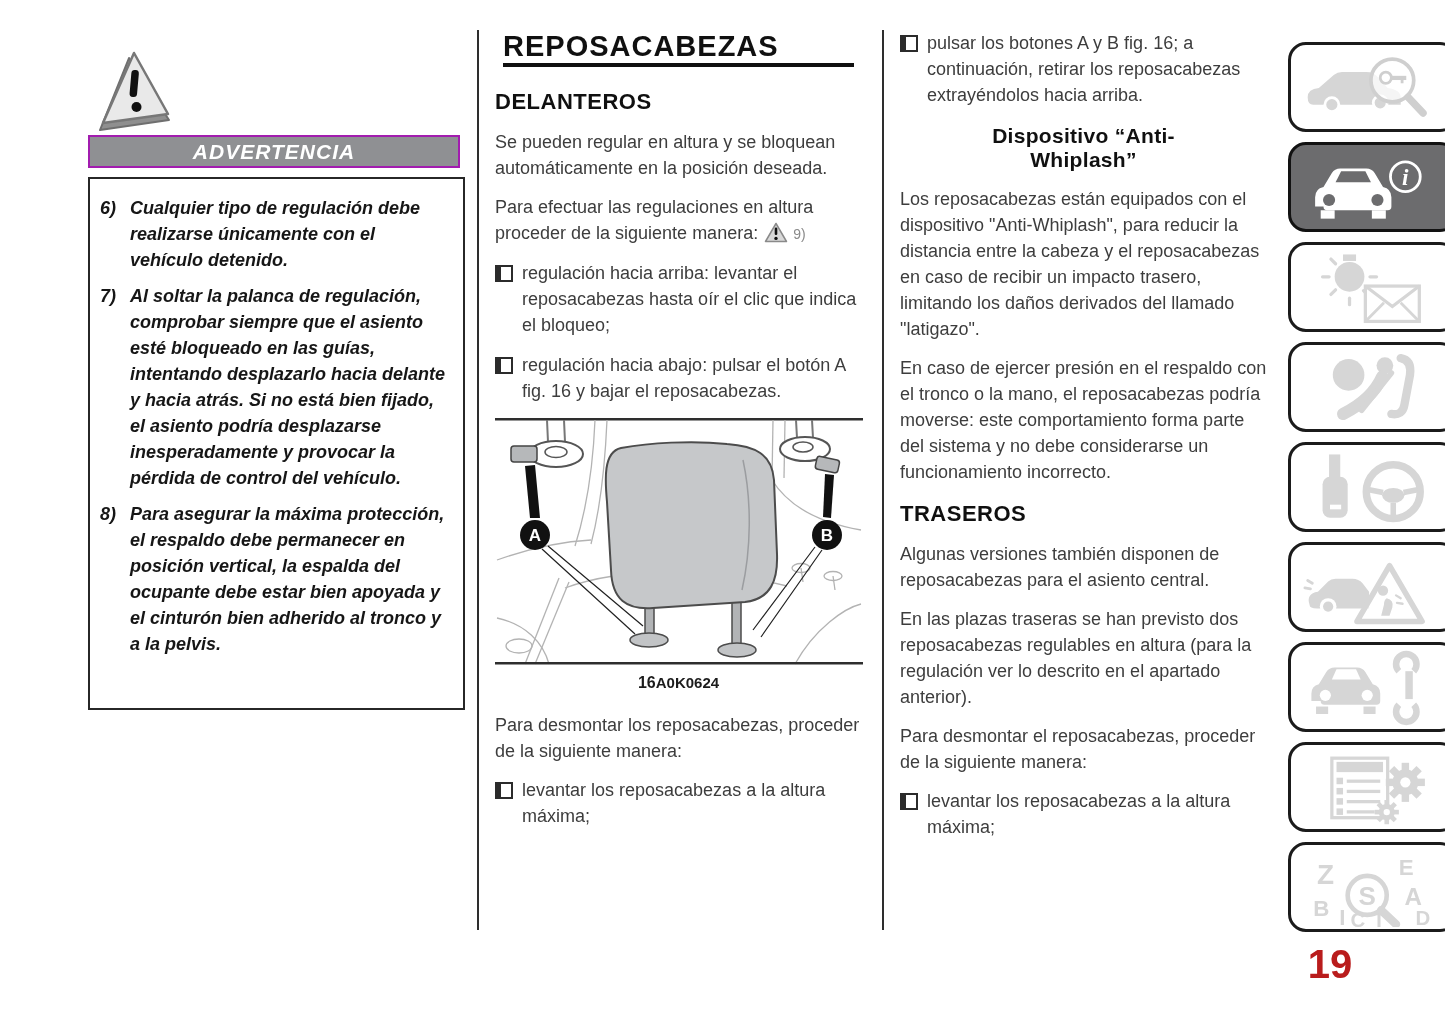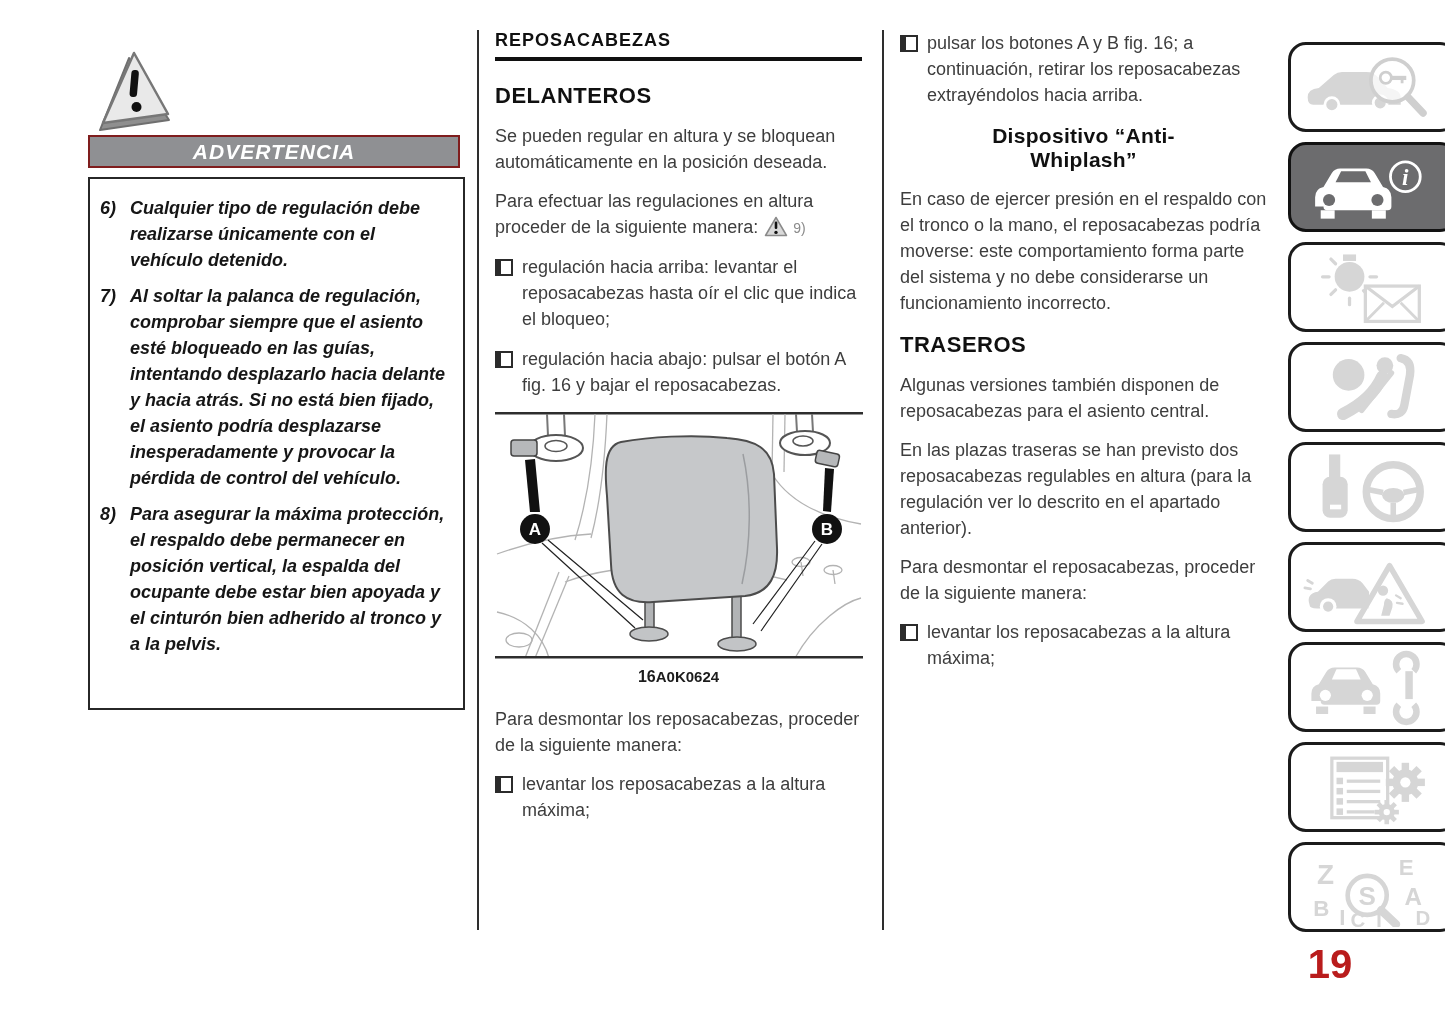--- a/index.html
+++ b/index.html
@@ -4,34 +4,34 @@
 <style>
   html,body{margin:0;padding:0;background:#ffffff;}
   .page{position:relative;width:1445px;height:1019px;background:#fff;overflow:hidden;
         font-family:"Liberation Sans",sans-serif;color:#3d3d3d;}
   .vrule{position:absolute;top:30px;height:900px;width:2px;background:#2e2e2e;}
   .vrule1{left:477px;} .vrule2{left:882px;}
 
   
   .warn-icon-wrap{position:absolute;left:95px;top:50px;}
   .adv-bar{position:absolute;left:88px;top:135px;width:372px;height:33px;box-sizing:border-box;
-           background:#8f9093;border:2px solid #7f1d1d;display:flex;align-items:center;justify-content:center;}
+           background:#8f9093;border:2px solid #a21caf;display:flex;align-items:center;justify-content:center;}
   .adv-bar span{font-style:italic;font-weight:bold;font-size:21px;color:#fff;letter-spacing:1px;}
   .adv-box{position:absolute;left:88px;top:177px;width:377px;height:533px;box-sizing:border-box;
            border:2px solid #272727;background:#fff;padding:16px 12px 0 10px;overflow:hidden;}
   .adv-item{display:flex;margin:0 0 10px;font-style:italic;font-weight:bold;
             font-size:18px;line-height:26px;color:#161616;}
   .adv-num{flex:0 0 30px;}
   .adv-txt{flex:1;}
 
   
   .col-mid{position:absolute;left:495px;top:30px;width:367px;}
   .col-right{position:absolute;left:900px;top:30px;width:367px;}
-  .doc-title{font-size:18px;font-weight:bold;letter-spacing:1px;color:#101010;margin:0 0 22px;
-             padding-bottom:6px;border-bottom:4px solid #101010;}
+  .doc-title{font-size:29px;font-weight:bold;letter-spacing:1px;color:#101010;margin:0 8px 22px;
+             border-bottom:4px solid #101010;}
   .sec-h{font-size:22px;font-weight:bold;letter-spacing:.5px;color:#101010;margin:0 0 14px;}
   .sub-h{font-size:21px;line-height:24px;font-weight:bold;letter-spacing:.3px;color:#101010;
          margin:12px 0 14px;white-space:pre-line;text-align:center;}
   .body-p{font-size:18px;line-height:26px;margin:0 0 13px;color:#3d3d3d;}
   .bullet{display:flex;margin:0 0 14px;}
   .blt{flex:0 0 auto;width:10px;height:13px;border:2px solid #2b2b2b;border-left:6px solid #2b2b2b;
        margin:5px 9px 0 0;}
   .btxt{font-size:18px;line-height:26px;color:#3d3d3d;}
   .wsmall{vertical-align:-4px;margin-left:6px;}
   .ref{color:#8a8a8a;font-size:14px;}
@@ -172,20 +172,21 @@
 
   <div class="vrule vrule2"></div>
 
   <div class="col-right">
     <div class="bullet mb24">
       <span class="blt"></span>
       <span class="btxt">pulsar los botones A y B fig. 16; a continuación, retirar los reposacabezas extrayéndolos hacia arriba.</span>
     </div>
     <h2 class="sub-h">Dispositivo “Anti-
 Whiplash”</h2>
+    <p class="body-p">Los reposacabezas están equipados con el dispositivo "Anti-Whiplash", para reducir la distancia entre la cabeza y el reposacabezas en caso de recibir un impacto trasero, limitando los daños derivados del llamado "latigazo".</p>
     <p class="body-p">En caso de ejercer presión en el respaldo con el tronco o la mano, el reposacabezas podría moverse: este comportamiento forma parte del sistema y no debe considerarse un funcionamiento incorrecto.</p>
     <h2 class="sec-h" style="margin-top:16px;">TRASEROS</h2>
     <p class="body-p">Algunas versiones también disponen de reposacabezas para el asiento central.</p>
     <p class="body-p">En las plazas traseras se han previsto dos reposacabezas regulables en altura (para la regulación ver lo descrito en el apartado anterior).</p>
     <p class="body-p">Para desmontar el reposacabezas, proceder de la siguiente manera:</p>
     <div class="bullet">
       <span class="blt"></span>
       <span class="btxt">levantar los reposacabezas a la altura máxima;</span>
     </div>
   </div>

